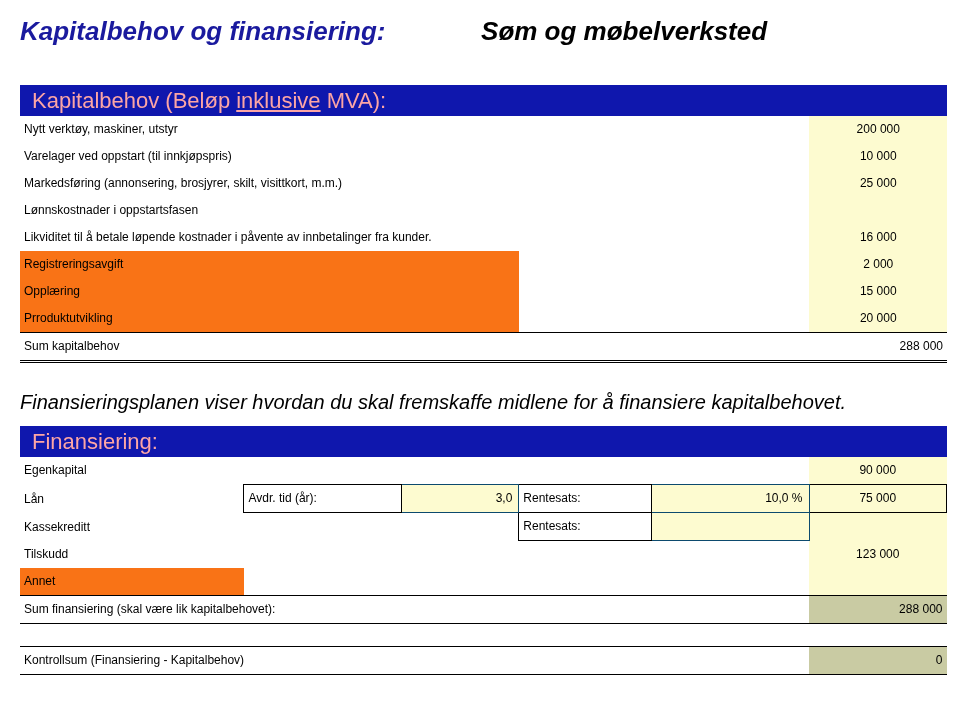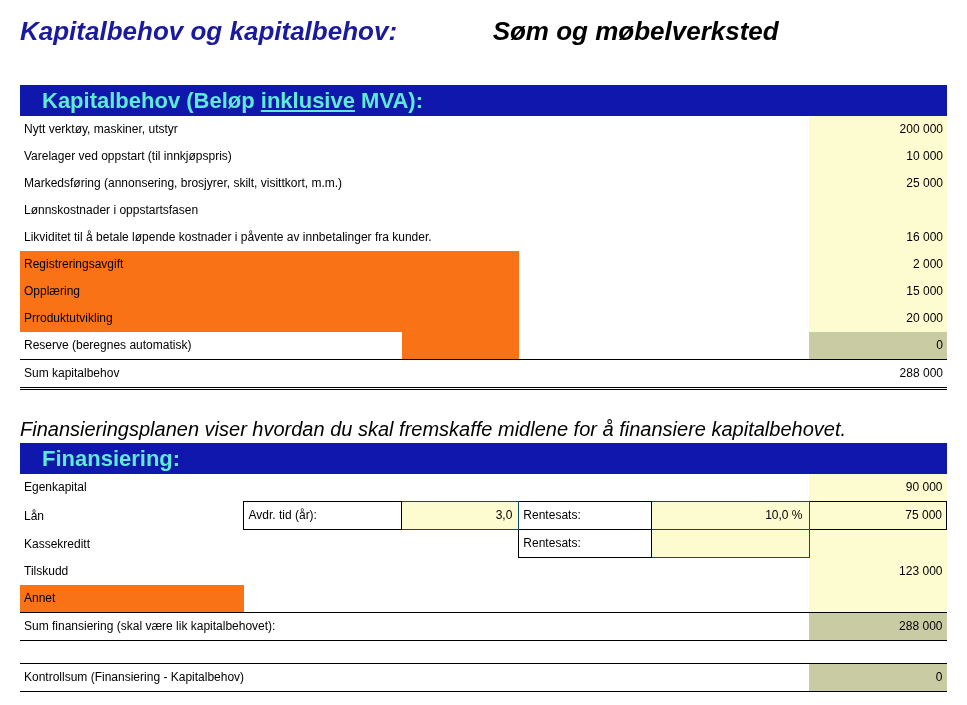--- a/index.html
+++ b/index.html
@@ -31,64 +31,64 @@
     table-layout:fixed;
   }
   td{
     padding:1px 4px;
     font-size:12px;
     line-height:25px;
     vertical-align:bottom;
   }
   .hdr{
     background:#0f17ad;
-    color:#5eead4;
-    font-weight:bold;
+    color:#fca5a5;
+    font-weight:normal;
     font-size:22px;
-    padding:3px 22px;
+    padding:3px 12px;
   }
   .hdr .u{text-decoration:underline;}
   .num{
-    text-align:right;
+    text-align:center;
     background:#fdfbd0;
   }
   .num-dark{
     text-align:right;
     background:#c9cba3;
   }
   .lbl-yellow{background:#f97316;}
   .sum-row td{
     border-top:1.5px solid #000;
     border-bottom:3px double #000;
     margin-left:44px;
   }
   .spacer{height:28px;}
   .intro{
     font-style:italic;
     font-size:20px;
-    padding-bottom:2px;
+    padding-bottom:12px;
   }
   .cellbox{
     border:1px solid #000;
     padding:1px 4px;
   }
   .cellbox-y{
     border:1px solid #0c4a6e;
     background:#fdfbd0;
     text-align:right;
     padding:1px 6px;
   }
   .bt{border-top:1.5px solid #000;margin-top:21px;}
   .bb{border-bottom:1.5px solid #000;}
 </style>
 </head>
 <body>
 
 <div class="title-line">
-  <span class="title-a">Kapitalbehov og kapitalbehov:</span>
+  <span class="title-a">Kapitalbehov og finansiering:</span>
   <span class="title-b">Søm og møbelverksted</span>
 </div>
 
 <table>
   <colgroup>
     <col style="width:220px">
     <col style="width:155px">
     <col style="width:115px">
     <col style="width:130px">
     <col style="width:155px">
@@ -131,26 +131,20 @@
   <tr>
     <td colspan="3" class="lbl-yellow">Opplæring</td>
     <td colspan="2"></td>
     <td class="num">15 000</td>
   </tr>
   <tr>
     <td colspan="3" class="lbl-yellow">Prroduktutvikling</td>
     <td colspan="2"></td>
     <td class="num">20 000</td>
   </tr>
-  <tr>
-    <td colspan="2">Reserve (beregnes automatisk)</td>
-    <td class="lbl-yellow"></td>
-    <td colspan="2"></td>
-    <td class="num-dark">0</td>
-  </tr>
   <tr class="sum-row">
     <td colspan="5">Sum kapitalbehov</td>
     <td style="text-align:right">288 000</td>
   </tr>
 </tbody>
   </table>
 
 <div class="spacer"></div>
 
 <div class="intro">Finansieringsplanen viser hvordan du skal fremskaffe midlene for å finansiere kapitalbehovet.</div>

